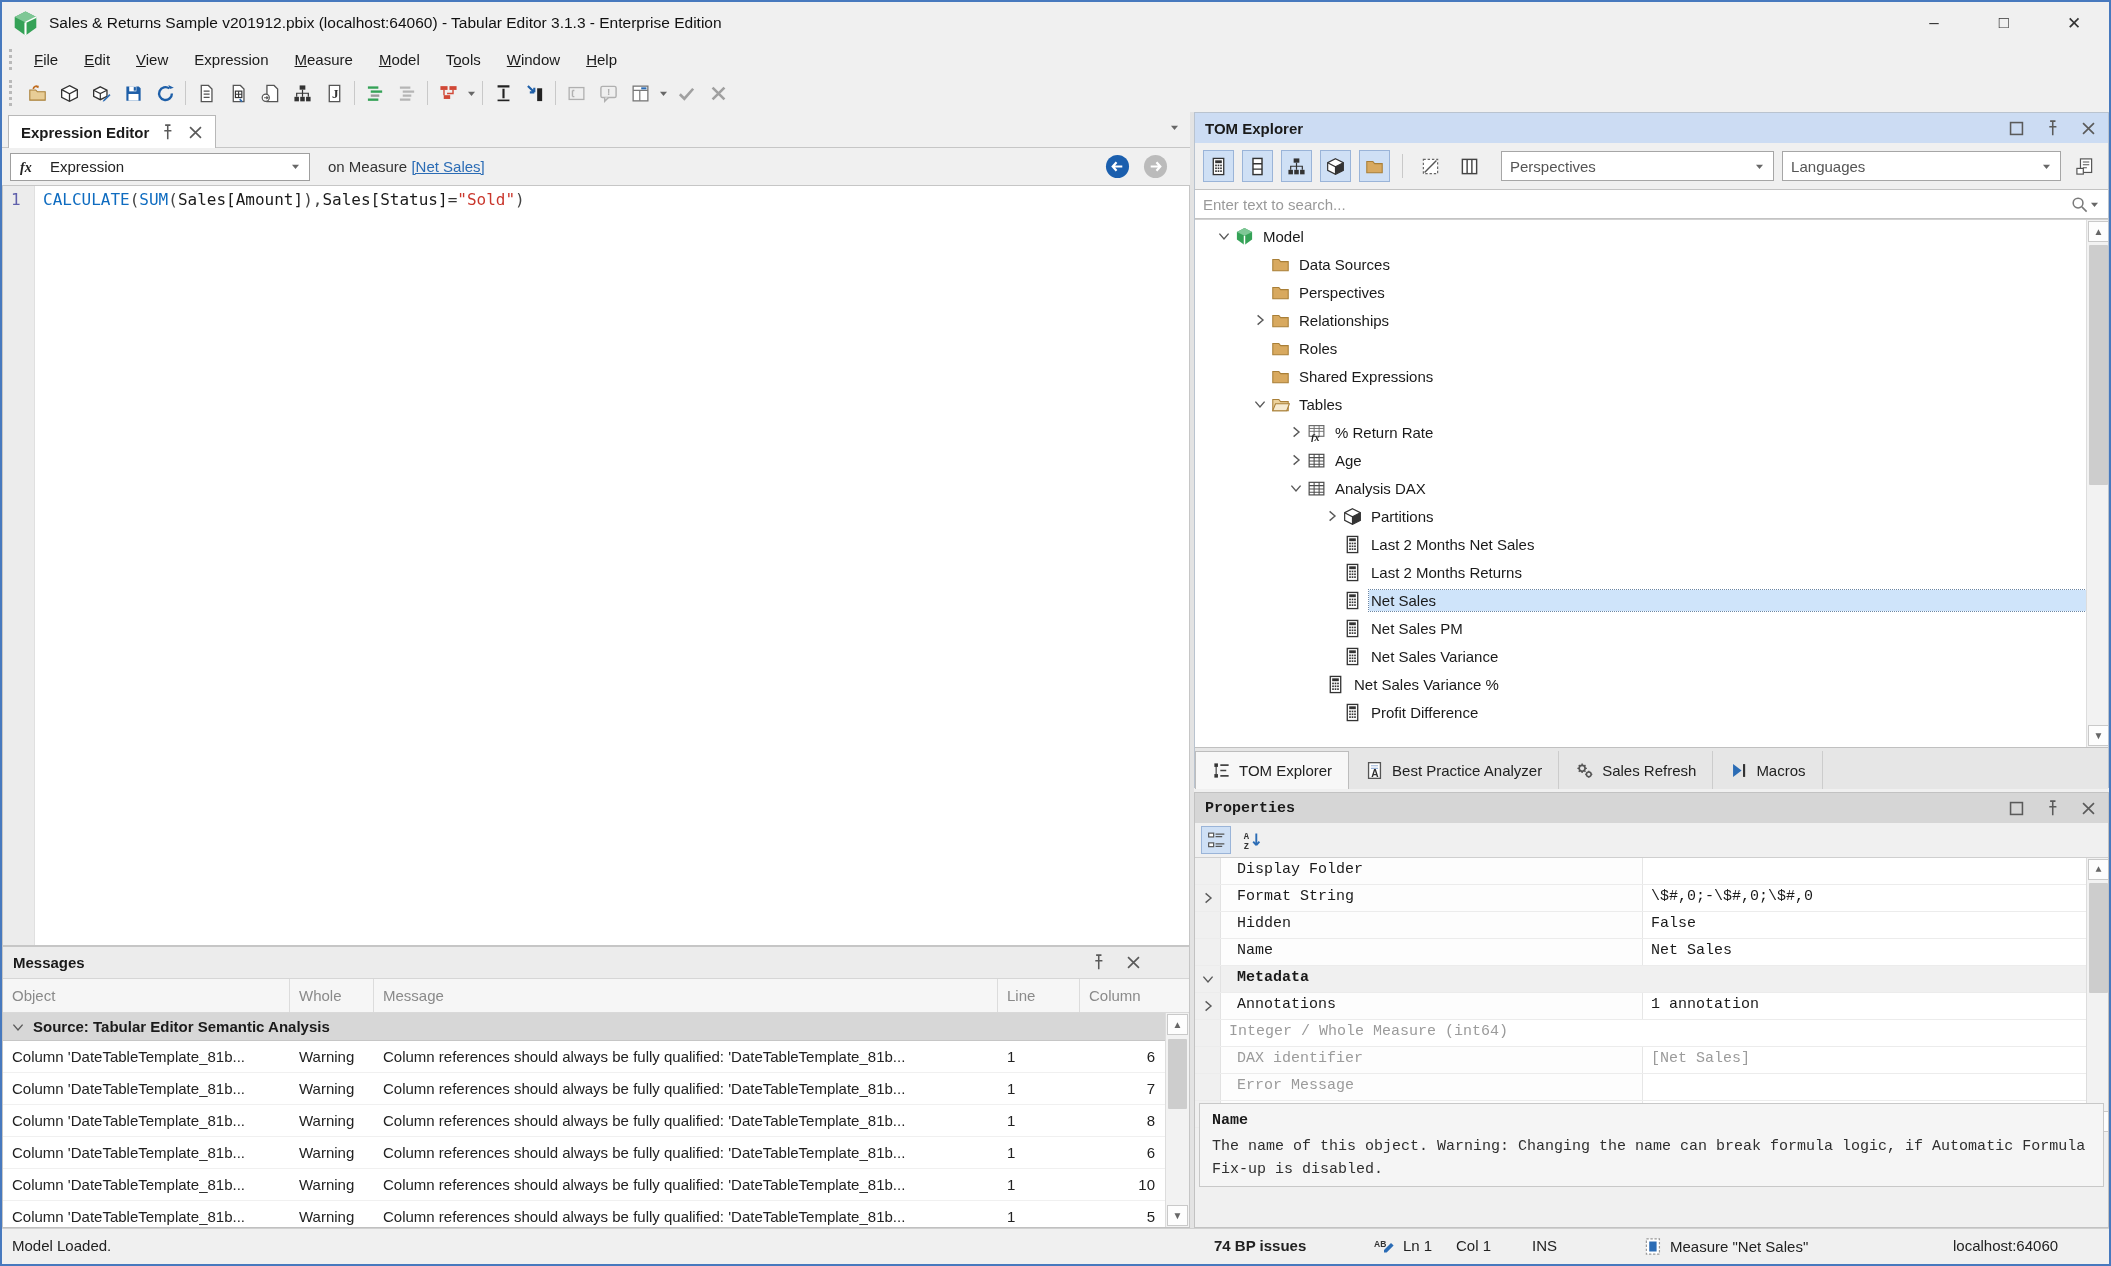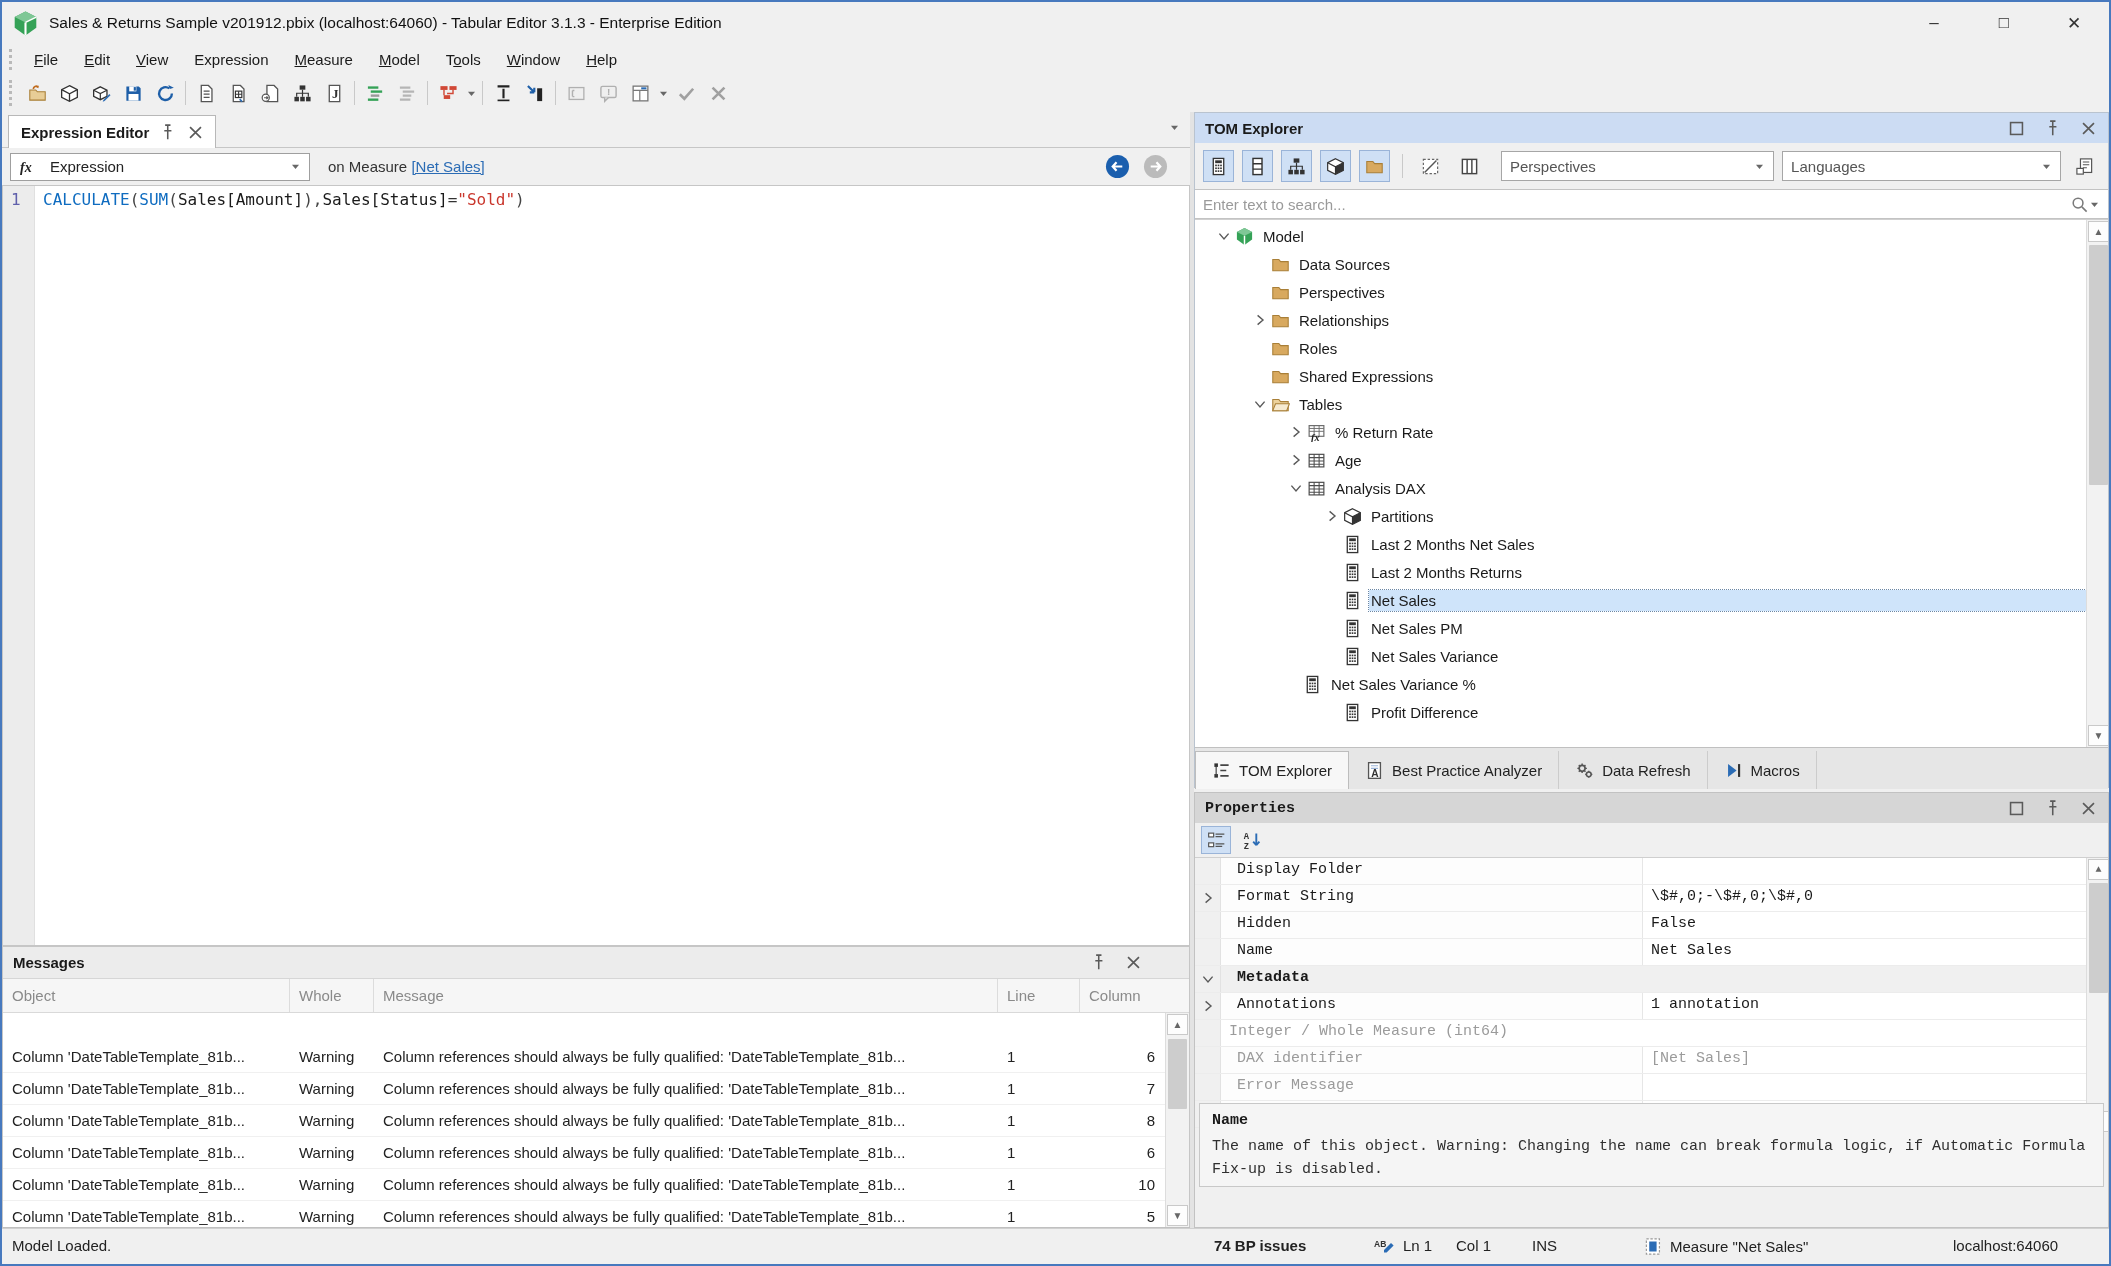--- a/index.html
+++ b/index.html
@@ -396,20 +396,28 @@
             </span>
         </span>
       </div>
       <div id="msg-head">
         <div class="mc obj">Object</div>
         <div class="mc typ">Whole</div>
         <div class="mc msg">Message</div>
         <div class="mc lin">Line</div>
         <div class="mc col">Column</div>
       </div>
+      <div id="msg-group">
+        <span class="ico">
+            <svg width="14" height="14" viewBox="0 0 14 14">
+              <path d="M2.4 4.6 7 10l4.6-5.4" fill="none" stroke="#5a5a5a" stroke-width="1.4"></path>
+            </svg>
+          </span>
+        <span>Source: Tabular Editor Semantic Analysis</span>
+      </div>
       <div id="msg-rows">
           <div class="msg-row">
             <div class="mc obj">Column 'DateTableTemplate_81b...</div>
             <div class="mc typ">Warning</div>
             <div class="mc msg">Column references should always be fully qualified: 'DateTableTemplate_81b...</div>
             <div class="mc lin">1</div>
             <div class="mc col">6</div>
           </div>
           <div class="msg-row">
             <div class="mc obj">Column 'DateTableTemplate_81b...</div>
@@ -883,21 +891,21 @@
                     <rect x="5.2" y="11.2" width="1.4" height="1.4"></rect>
                     <rect x="7.3" y="11.2" width="1.4" height="1.4"></rect>
                     <rect x="9.4" y="11.2" width="1.4" height="1.4"></rect>
                   </g>
                 </svg>
               </span>
               <span class="sel-wrap">
                 <span class="tree-label">Net Sales Variance</span>
               </span>
             </div>
-            <div class="tree-row" style="padding-left: 86px;">
+            <div class="tree-row" style="padding-left: 86px; margin-left: 23px;">
               <span class="tree-chev ico"></span>
               <span class="tree-ico ico">
                 <svg width="19" height="19" viewBox="0 0 16 16" xmlns="http://www.w3.org/2000/svg">
                   <rect x="3.6" y="1.2" width="8.8" height="13.6" fill="#fff" stroke="#333" stroke-width="1.1"></rect>
                   <rect x="5.2" y="2.8" width="5.6" height="2.4" fill="#333"></rect>
                   <g fill="#333">
                     <rect x="5.2" y="6.4" width="1.4" height="1.4"></rect>
                     <rect x="7.3" y="6.4" width="1.4" height="1.4"></rect>
                     <rect x="9.4" y="6.4" width="1.4" height="1.4"></rect>
                     <rect x="5.2" y="8.8" width="1.4" height="1.4"></rect>
@@ -967,21 +975,21 @@
           </div>
           <div class="strip-tab">
             <span class="ico">
               <svg width="19" height="19" viewBox="0 0 16 16" xmlns="http://www.w3.org/2000/svg">
                 <circle cx="6" cy="6.2" r="2.5" fill="none" stroke="#555" stroke-width="1.4"></circle>
                 <path d="M6 2.2v1.4M6 8.8v1.4M2 6.2h1.4M8.6 6.2H10M3.2 3.4l1 1M7.8 8l1 1M8.8 3.4l-1 1M4.2 8l-1 1" stroke="#555" stroke-width="1.2"></path>
                 <circle cx="11.6" cy="11.2" r="2" fill="none" stroke="#555" stroke-width="1.3"></circle>
                 <path d="M11.6 8.2v1.1M11.6 13.1v1.1M8.6 11.2h1.1M13.5 11.2h1.1" stroke="#555" stroke-width="1.1"></path>
               </svg>
             </span>
-            <span>Data Refresh</span>
+            <span>Sales Refresh</span>
           </div>
           <div class="strip-tab">
             <span class="ico">
               <svg width="19" height="19" viewBox="0 0 16 16" xmlns="http://www.w3.org/2000/svg">
                 <path d="M3.4 2.6 10.6 8l-7.2 5.4z" fill="#2b6cb5"></path>
                 <rect x="11.8" y="2.6" width="1.8" height="10.8" fill="#333"></rect>
               </svg>
             </span>
             <span>Macros</span>
           </div>

